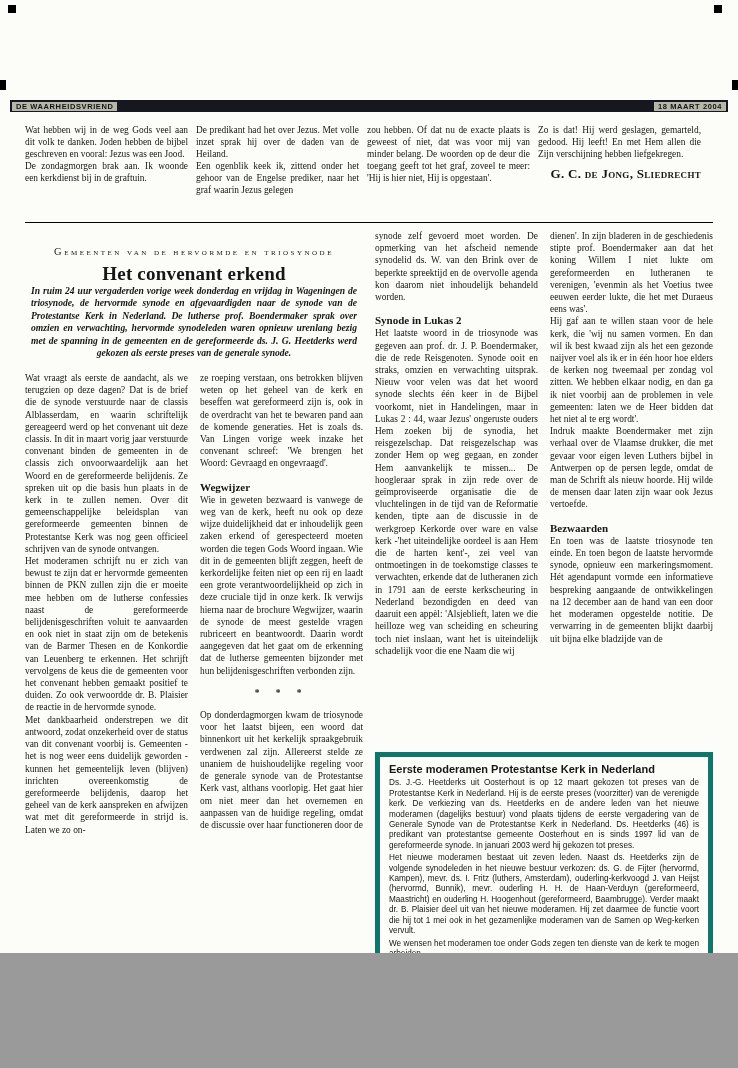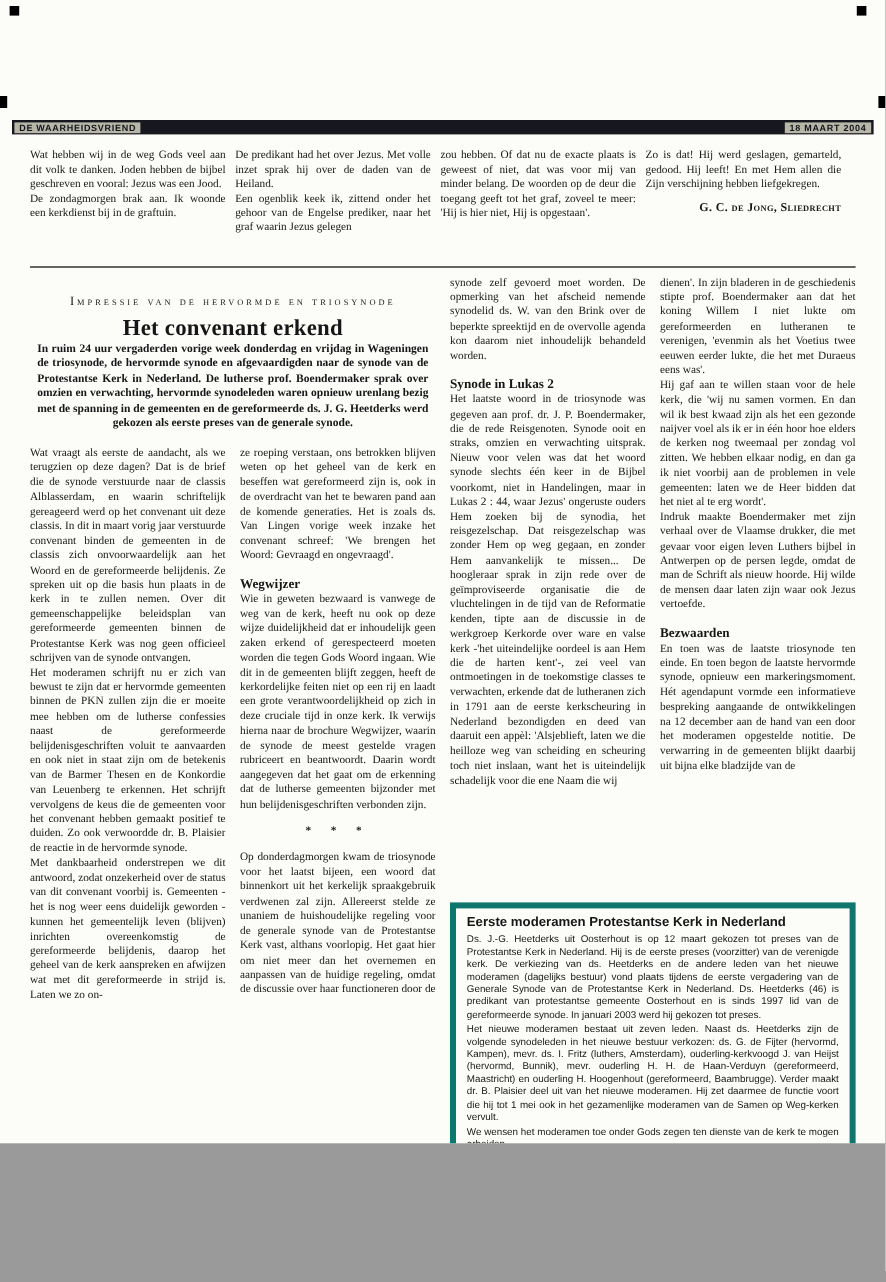--- a/index.html
+++ b/index.html
@@ -12,30 +12,30 @@
   .rm-re{left:732px;top:80px;width:6px;height:10px;}
 
   .masthead{position:absolute;left:10px;right:10px;top:100px;height:12px;background:#17171f;
             display:flex;justify-content:space-between;align-items:center;padding:0 2px;box-sizing:border-box;}
   .masthead .patch{background:#b6b6a9;color:#14141a;font-family:"Liberation Sans",sans-serif;
             font-size:7.5px;font-weight:bold;letter-spacing:.6px;line-height:9px;padding:0 4px;white-space:nowrap;}
 
   .leadband{position:absolute;left:25px;top:124px;width:688px;height:96px;display:flex;gap:8px;overflow:hidden;}
   .leadcol{width:163px;font-size:9.4px;line-height:12px;text-align:justify;overflow:hidden;}
   .leadcol p{margin:0;}
-  .signature{margin-top:8px;text-align:right;font-weight:bold;font-variant:small-caps;font-size:10px;letter-spacing:.3px;}
+  .signature{margin-top:8px;text-align:right;font-weight:bold;font-variant:small-caps;font-size:13px;letter-spacing:.3px;}
 
   .rule{position:absolute;left:25px;top:222px;width:688px;height:1px;background:#000;}
 
   .main{position:absolute;left:25px;top:230px;width:688px;display:flex;gap:12px;}
   .half{width:338px;}
   .article-header{text-align:center;height:142px;overflow:hidden;}
   .kicker{font-variant:small-caps;letter-spacing:2.5px;font-size:10.5px;margin:16px 0 6px;font-weight:normal;}
   .title{font-size:19px;font-weight:bold;margin:0 0 0;letter-spacing:.2px;}
-  .intro{font-weight:bold;font-size:9.6px;line-height:12.4px;text-align:justify;text-align-last:center;margin:0 6px;}
+  .intro{font-style:italic;font-weight:bold;font-size:9.6px;line-height:12.4px;text-align:justify;text-align-last:center;margin:0 6px;}
   .cols{display:flex;gap:12px;justify-content:flex-end;}
   .cols-left{height:612px;}
   .cols-right{height:517px;}
   .bodycol{width:163px;font-size:9.4px;line-height:12.2px;text-align:justify;overflow:hidden;}
   .bodycol p{margin:0;}
   .bodycol .subhead{font-size:11px;font-weight:bold;margin:11px 0 1px;text-align:left;}
   .bodycol .sep{text-align:center;margin:10px 0;letter-spacing:7px;font-weight:bold;}
 
   .infobox{margin-top:5px;border:5px solid #0f766e;height:228px;box-sizing:border-box;padding:7px 9px;
            font-family:"Liberation Sans",sans-serif;font-size:8.2px;line-height:10.4px;text-align:justify;overflow:hidden;}
@@ -80,21 +80,21 @@
       <div class="signature">G. C. de Jong, Sliedrecht</div>
     </div>
   </div>
 
   <div class="rule"></div>
 
   <div class="main">
 
     <div class="half">
       <div class="article-header">
-        <div class="kicker">Impressie van de hervormde en triosynode</div>
+        <div class="kicker">Gemeenten van de hervormde en triosynode</div>
         <h1 class="title">Het convenant erkend</h1>
         <div class="intro">In ruim 24 uur vergaderden vorige week donderdag en vrijdag in Wageningen de triosynode, de hervormde synode en afgevaardigden naar de synode van de Protestantse Kerk in Nederland. De lutherse prof. Boendermaker sprak over omzien en verwachting, hervormde synodeleden waren opnieuw urenlang bezig met de spanning in de gemeenten en de gereformeerde ds. J. G. Heetderks werd gekozen als eerste preses van de generale synode.</div>
       </div>
       <div class="cols cols-left">
         <div class="bodycol">
             <p>Wat vraagt als eerste de aandacht, als we terugzien op deze dagen? Dat is de brief die de synode verstuurde naar de classis Alblasserdam, en waarin schriftelijk gereageerd werd op het convenant uit deze classis. In dit in maart vorig jaar verstuurde convenant binden de gemeenten in de classis zich onvoorwaardelijk aan het Woord en de gereformeerde belijdenis. Ze spreken uit op die basis hun plaats in de kerk in te zullen nemen. Over dit gemeenschappelijke beleidsplan van gereformeerde gemeenten binnen de Protestantse Kerk was nog geen officieel schrijven van de synode ontvangen.</p>
             <p>Het moderamen schrijft nu er zich van bewust te zijn dat er hervormde gemeenten binnen de PKN zullen zijn die er moeite mee hebben om de lutherse confessies naast de gereformeerde belijdenisgeschriften voluit te aanvaarden en ook niet in staat zijn om de betekenis van de Barmer Thesen en de Konkordie van Leuenberg te erkennen. Het schrijft vervolgens de keus die de gemeenten voor het convenant hebben gemaakt positief te duiden. Zo ook verwoordde dr. B. Plaisier de reactie in de hervormde synode.</p>
             <p>Met dankbaarheid onderstrepen we dit antwoord, zodat onzekerheid over de status van dit convenant voorbij is. Gemeenten - het is nog weer eens duidelijk geworden - kunnen het gemeentelijk leven (blijven) inrichten overeenkomstig de gereformeerde belijdenis, daarop het geheel van de kerk aanspreken en afwijzen wat met dit gereformeerde in strijd is. Laten we zo on-</p>
           </div>
         <div class="bodycol">

